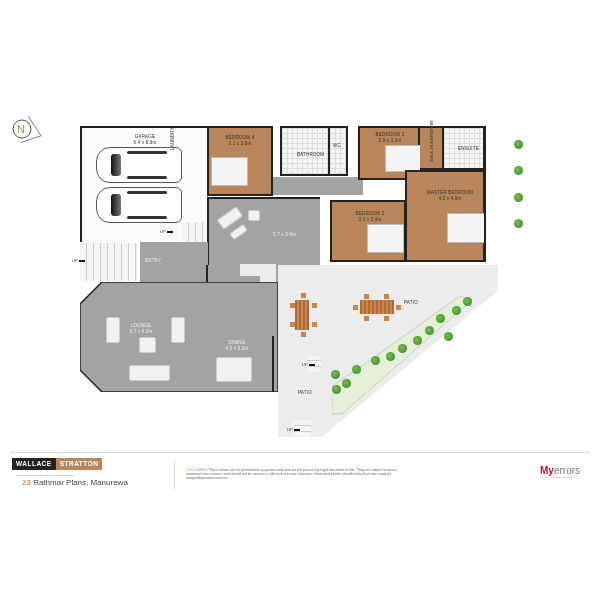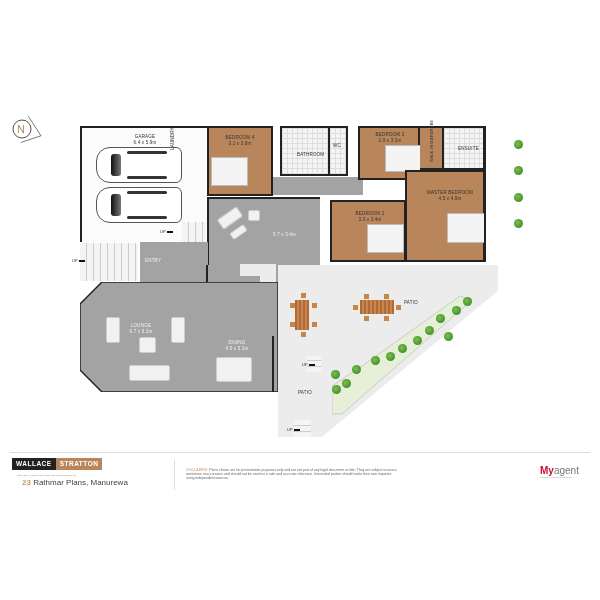--- a/index.html
+++ b/index.html
@@ -212,16 +212,16 @@
 
 <div class="abs" style="left:174px;top:460px;width:1px;height:30px;background:#ddd;"></div>
 
 <div class="abs" style="left:186px;top:468px;width:212px;font-size:3.5px;line-height:4.2px;color:#666;">
   <span style="color:#c79a6a;">DISCLAIMER:</span>
   <span>Plans shown are for presentation purposes only and are not part of any legal document or title. They are subject to errors, omissions, inaccuracies and should not be used as a sole and accurate reference. Interested parties should make their own inquiries using independent sources.</span>
 </div>
 
 <div class="abs" style="left:540px;top:466px;">
   <div style="font-size:10px;line-height:10px;">
-    <span style="color:#c8102e;font-weight:bold;">My</span><span style="color:#777;">agent</span>
+    <span style="color:#c8102e;font-weight:bold;">My</span><span style="color:#777;">errors</span>
   </div>
   <div style="font-size:2.5px;color:#999;">Property Marketing Solutions</div>
 </div>
 
 </body></html>

